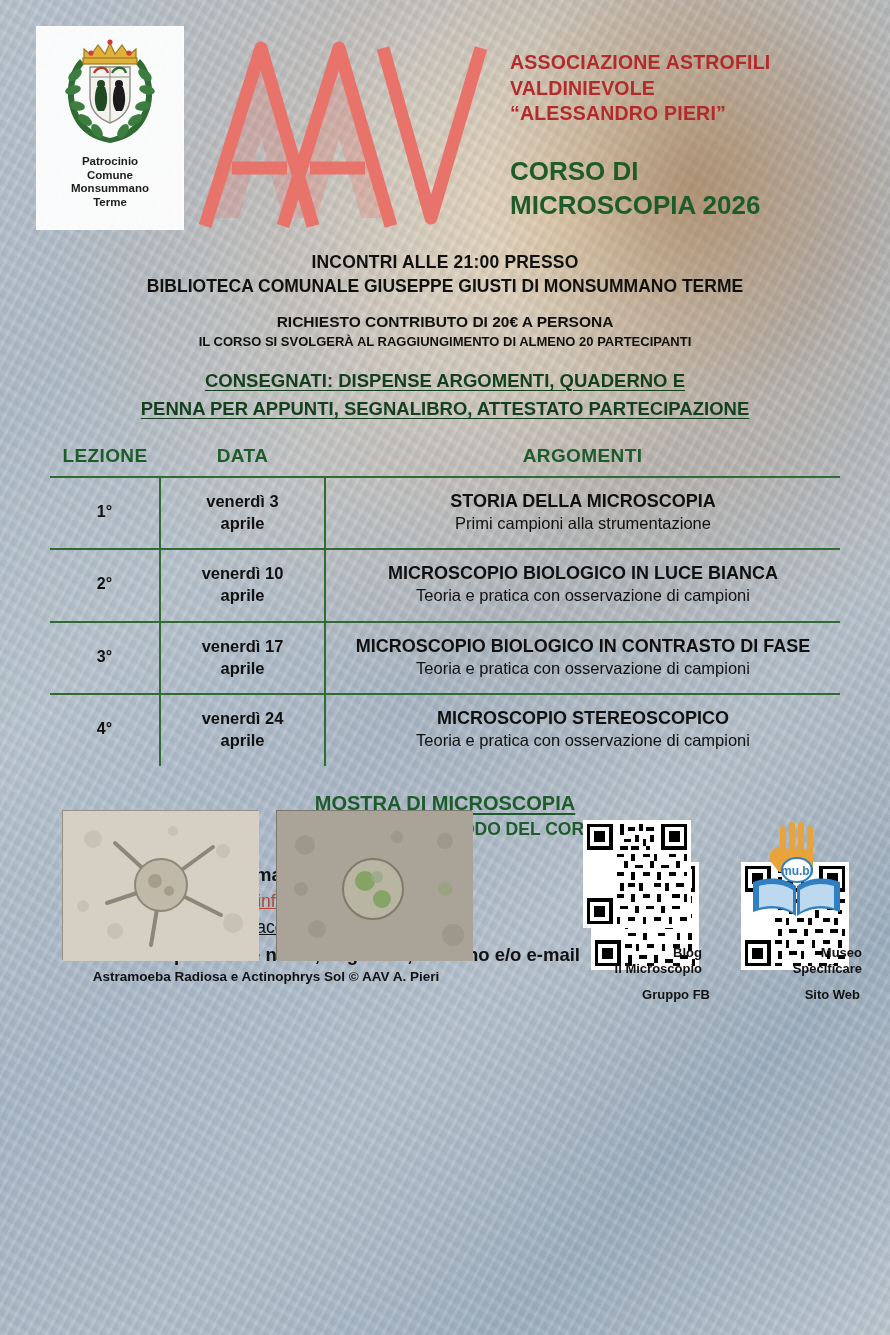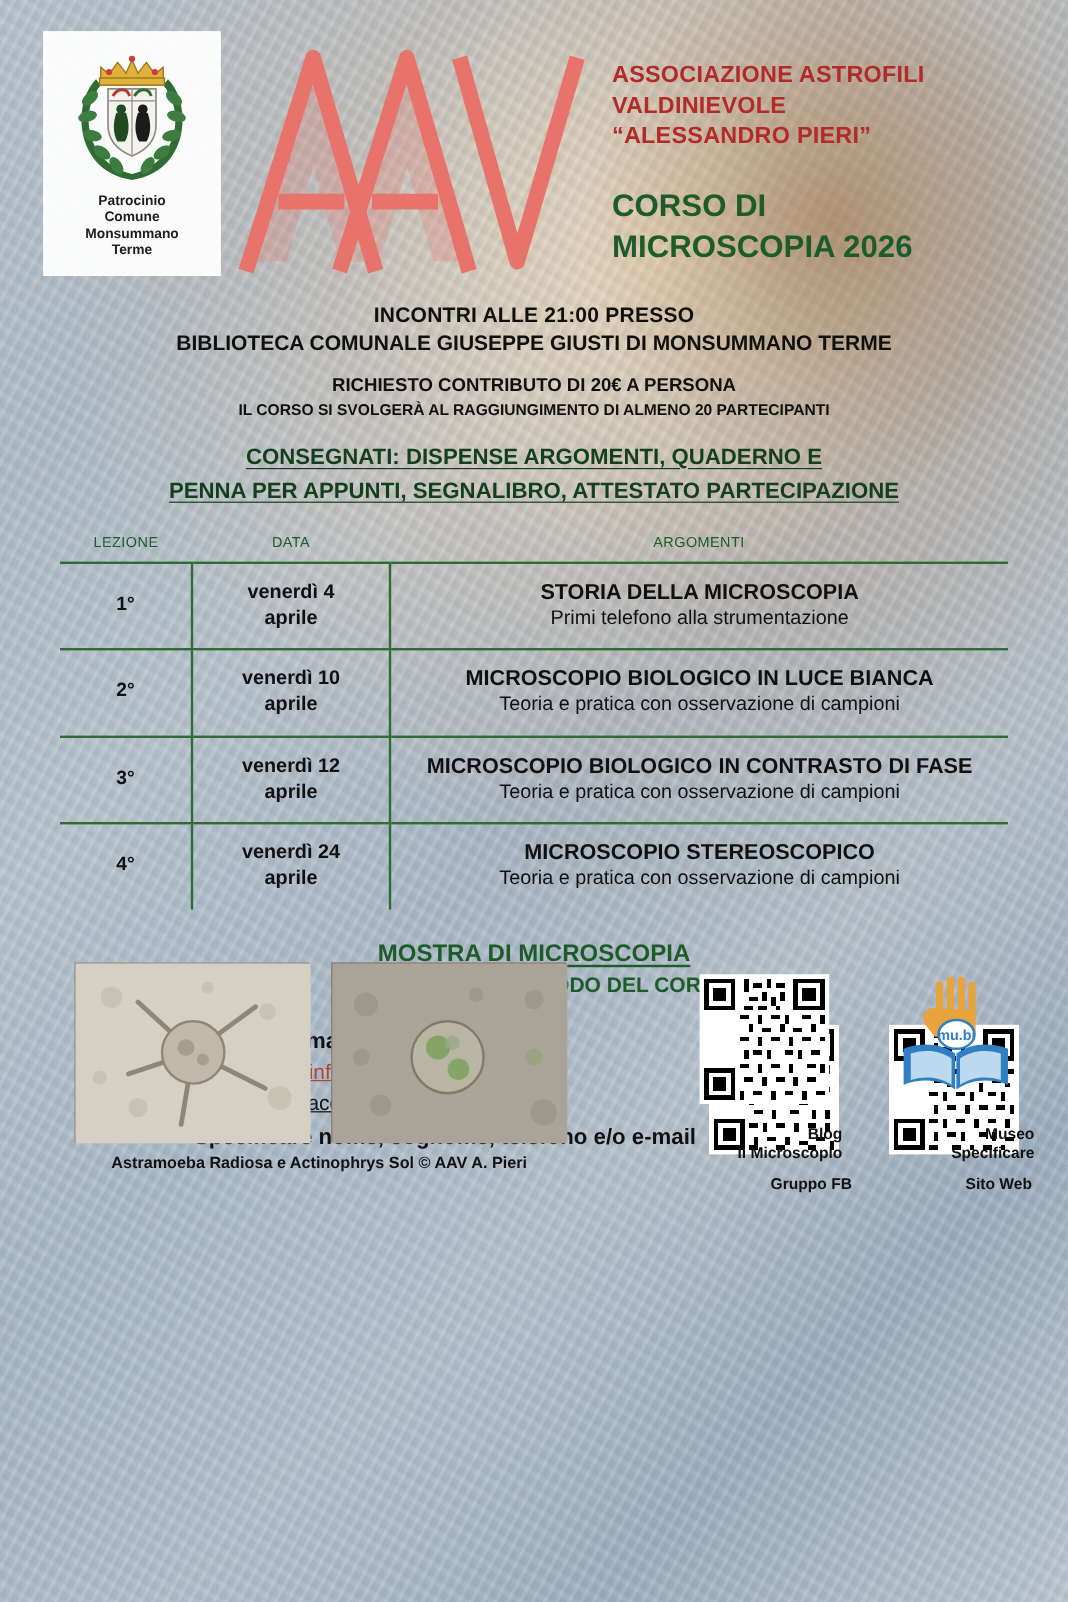--- a/index.html
+++ b/index.html
@@ -48,21 +48,20 @@
     height: 230px;
   }
   .crest {
     width: 148px;
     background: rgba(255,255,255,0.93);
     border: 1px solid rgba(255,255,255,0.6);
     display: flex;
     flex-direction: column;
     align-items: center;
     padding: 8px 4px 6px;
-    justify-content: center;
   }
   .crest-art { width: 120px; height: 118px; }
   .crest-text {
     font-size: 11.5px;
     font-weight: 700;
     color: #1d1d1d;
     text-align: center;
     line-height: 1.18;
     margin-top: 2px;
   }
@@ -114,22 +113,22 @@
   .consegnati span { text-decoration: underline; text-underline-offset: 3px; }
 
   
   .tbl {
     width: 790px;
     margin: 18px auto 0;
     border-collapse: collapse;
   }
   .tbl th {
     color: #1d5c2a;
-    font-weight: 400;
-    font-size: 12px;
+    font-weight: 700;
+    font-size: 19px;
     padding: 4px 0 9px;
     letter-spacing: .4px;
   }
   .tbl th.c1 { width: 110px; }
   .tbl th.c2 { width: 165px; }
   .tbl td {
     padding: 12px 4px 14px;
     text-align: center;
     color: #101010;
     vertical-align: middle;
@@ -309,39 +308,39 @@
 
     <table class="tbl">
       <tbody>
           <tr class="hdr">
         <th class="c1">LEZIONE</th>
         <th class="c2">DATA</th>
         <th>ARGOMENTI</th>
       </tr>
       <tr class="row">
         <td class="c1 num">1°</td>
-        <td class="c2 date" style="white-space:pre-line">venerdì 4
+        <td class="c2 date" style="white-space:pre-line">venerdì 3
 aprile</td>
         <td>
           <div class="topic">STORIA DELLA MICROSCOPIA</div>
-          <div class="sub">Primi telefono alla strumentazione</div>
+          <div class="sub">Primi campioni alla strumentazione</div>
         </td>
       </tr>
       <tr class="row">
         <td class="c1 num">2°</td>
         <td class="c2 date" style="white-space:pre-line">venerdì 10
 aprile</td>
         <td>
           <div class="topic">MICROSCOPIO BIOLOGICO IN LUCE BIANCA</div>
           <div class="sub">Teoria e pratica con osservazione di campioni</div>
         </td>
       </tr>
       <tr class="row">
         <td class="c1 num">3°</td>
-        <td class="c2 date" style="white-space:pre-line">venerdì 12
+        <td class="c2 date" style="white-space:pre-line">venerdì 17
 aprile</td>
         <td>
           <div class="topic">MICROSCOPIO BIOLOGICO IN CONTRASTO DI FASE</div>
           <div class="sub">Teoria e pratica con osservazione di campioni</div>
         </td>
       </tr>
       <tr class="row">
         <td class="c1 num">4°</td>
         <td class="c2 date" style="white-space:pre-line">venerdì 24
 aprile</td>

